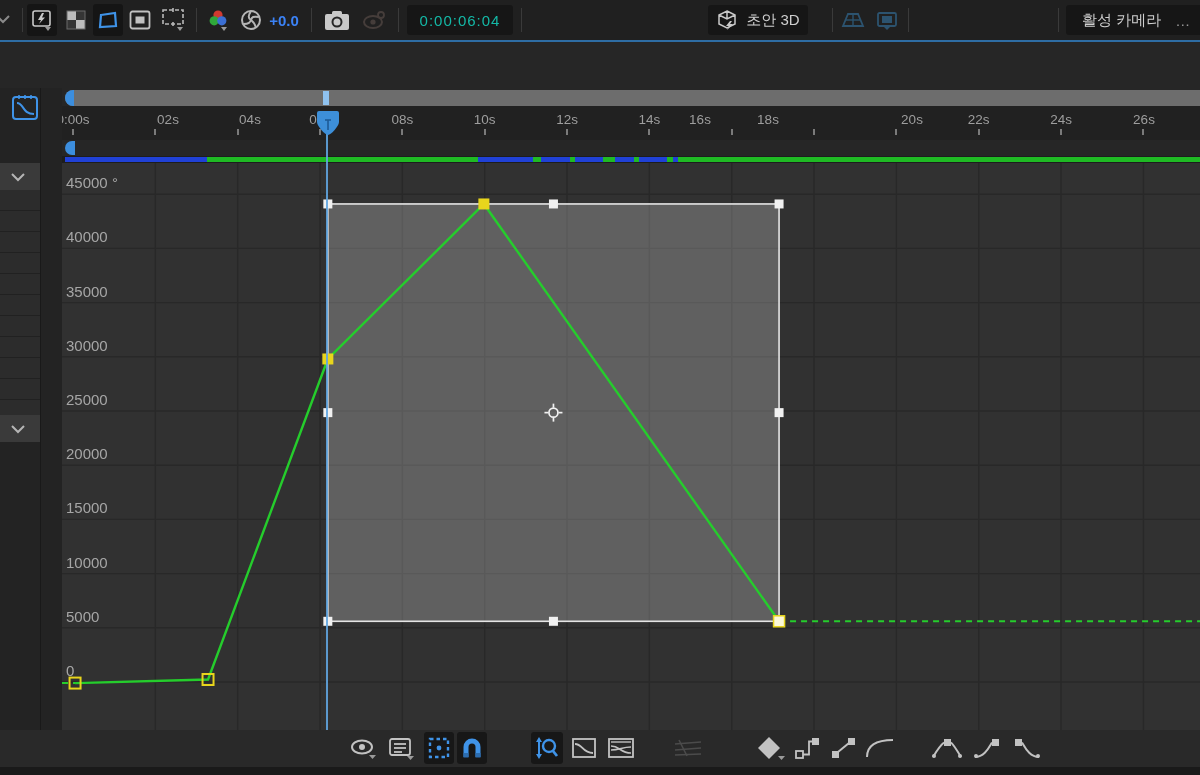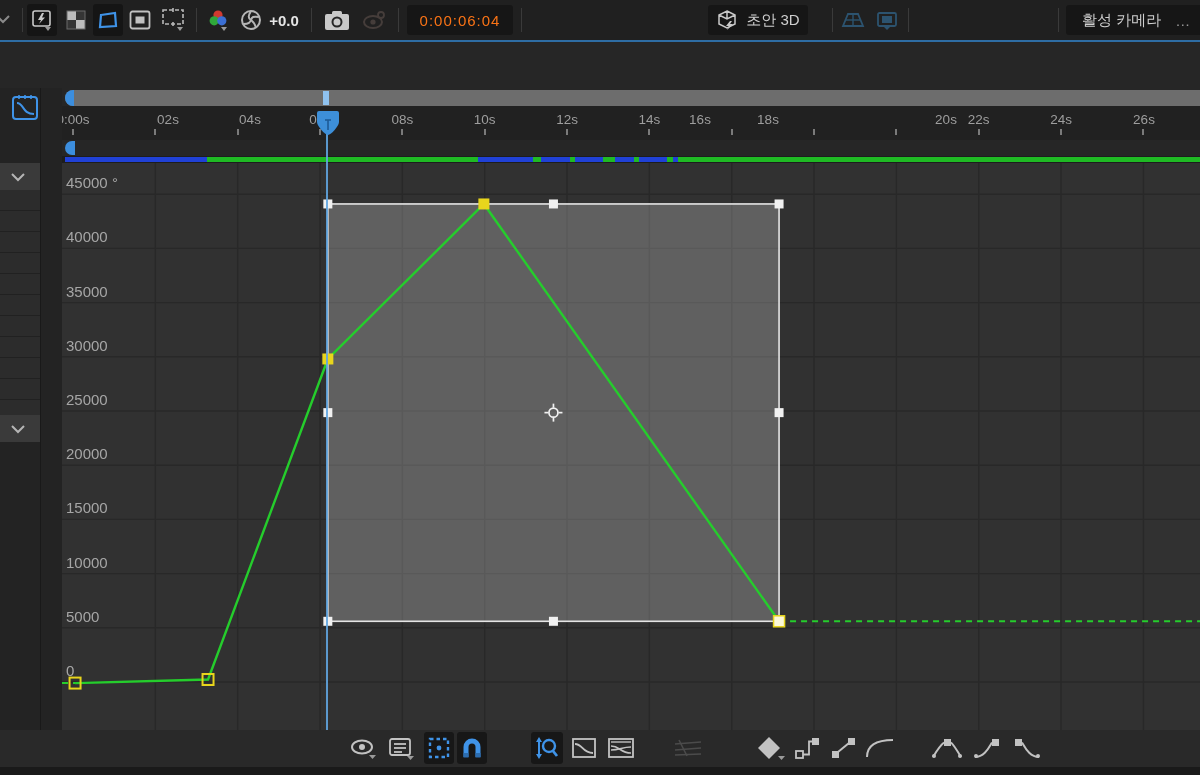--- a/index.html
+++ b/index.html
@@ -8,21 +8,21 @@
        -webkit-font-smoothing:antialiased;}
   .abs{position:absolute;}
   
   #toolbar{left:0;top:0;width:1200px;height:40px;background:#202020;z-index:30;}
   #toolbar-underline{left:0;top:40px;width:1200px;height:2px;background:#2e6da4;z-index:30;}
   .tbtn{position:absolute;top:4px;height:32px;display:flex;align-items:center;justify-content:center;border-radius:3px;}
   .tbtn.pressed{background:#151515;}
   .tsep{position:absolute;top:8px;width:1px;height:24px;background:#3a3a3a;}
   .tbox{position:absolute;top:5px;height:30px;background:#161616;border-radius:3px;
         display:flex;align-items:center;justify-content:center;color:#cfcfcf;font-size:15px;}
-  .blue-txt{color:#e5e5e5;font-size:15px;font-weight:bold;}
+  .blue-txt{color:#3b82f6;font-size:15px;font-weight:bold;}
   
   #gap{left:0;top:42px;width:1200px;height:46px;background:#262626;}
   
   #tl-header{left:0;top:88px;width:1200px;height:75px;background:#262626;z-index:5;}
   #nav-bar{left:65px;top:90px;width:1135px;height:16px;background:#6d6d6d;border-radius:8px 0 0 8px;z-index:6;}
   #nav-cap{left:65px;top:90px;width:9px;height:16px;background:#3c8ede;border-radius:8px 0 0 8px;z-index:7;}
   #nav-tick{left:323px;top:91px;width:6px;height:14px;background:#8fc2ef;z-index:7;}
   #ruler{left:0;top:106px;width:1200px;height:34px;background:#212121;z-index:6;}
   .rlabel{position:absolute;top:6px;width:70px;margin-left:-35px;text-align:center;
           color:#9e9e9e;font-size:13.5px;}
@@ -125,21 +125,21 @@
   <div class="tbtn" style="left:358px;width:32px">
     <svg width="26" height="22" opacity="0.5">
       <ellipse cx="12" cy="13" rx="9" ry="6" fill="none" stroke="#6b5a55" stroke-width="2"></ellipse>
       <circle cx="12" cy="13" r="2.6" fill="#6b5a55"></circle>
       <circle cx="20" cy="6" r="3" fill="none" stroke="#6b5a55" stroke-width="1.8"></circle>
     </svg>
   </div>
   <div class="tsep" style="left:398px"></div>
 
   <div class="tbox" style="left:407px;width:106px">
-    <span style="letter-spacing:1px;color:#f97316;">0:00:06:04</span>
+    <span style="letter-spacing:1px;color:#14b8a6;">0:00:06:04</span>
   </div>
   <div class="tsep" style="left:521px"></div>
 
   <div class="tbox" style="left:708px;width:100px">
     <svg width="24" height="22" style="margin-right:6px">
       <path d="M11,2 L19,6 V15 L11,19 L3,15 V6 Z M11,2 V10 M3,6 L11,10 L19,6" fill="none" stroke="#c9c9c9" stroke-width="1.5"></path>
       <polygon points="14,12 10,17 13,17 11,21 17,15 14,15 16,12" fill="#c9c9c9"></polygon>
     </svg>
     <span>초안 3D</span>
   </div>
@@ -189,21 +189,21 @@
     <div class="rlabel" style="left: 484.7px;">10s</div>
     <div class="rtick" style="left: 483.7px;"></div>
     <div class="rlabel" style="left: 567.04px;">12s</div>
     <div class="rtick" style="left: 566.04px;"></div>
     <div class="rlabel" style="left: 649.38px;">14s</div>
     <div class="rtick" style="left: 648.38px;"></div>
     <div class="rlabel" style="left: 700px;">16s</div>
     <div class="rtick" style="left: 730.72px;"></div>
     <div class="rlabel" style="left: 768px;">18s</div>
     <div class="rtick" style="left: 813.06px;"></div>
-    <div class="rlabel" style="left: 946px;">20s</div>
+    <div class="rlabel" style="left: 912px;">20s</div>
     <div class="rtick" style="left: 895.4px;"></div>
     <div class="rlabel" style="left: 978.74px;">22s</div>
     <div class="rtick" style="left: 977.74px;"></div>
     <div class="rlabel" style="left: 1061.08px;">24s</div>
     <div class="rtick" style="left: 1060.08px;"></div>
     <div class="rlabel" style="left: 1144px;">26s</div>
     <div class="rtick" style="left: 1142.42px;"></div>
   </div>
 
 <div id="scroll-row" class="abs"></div>

